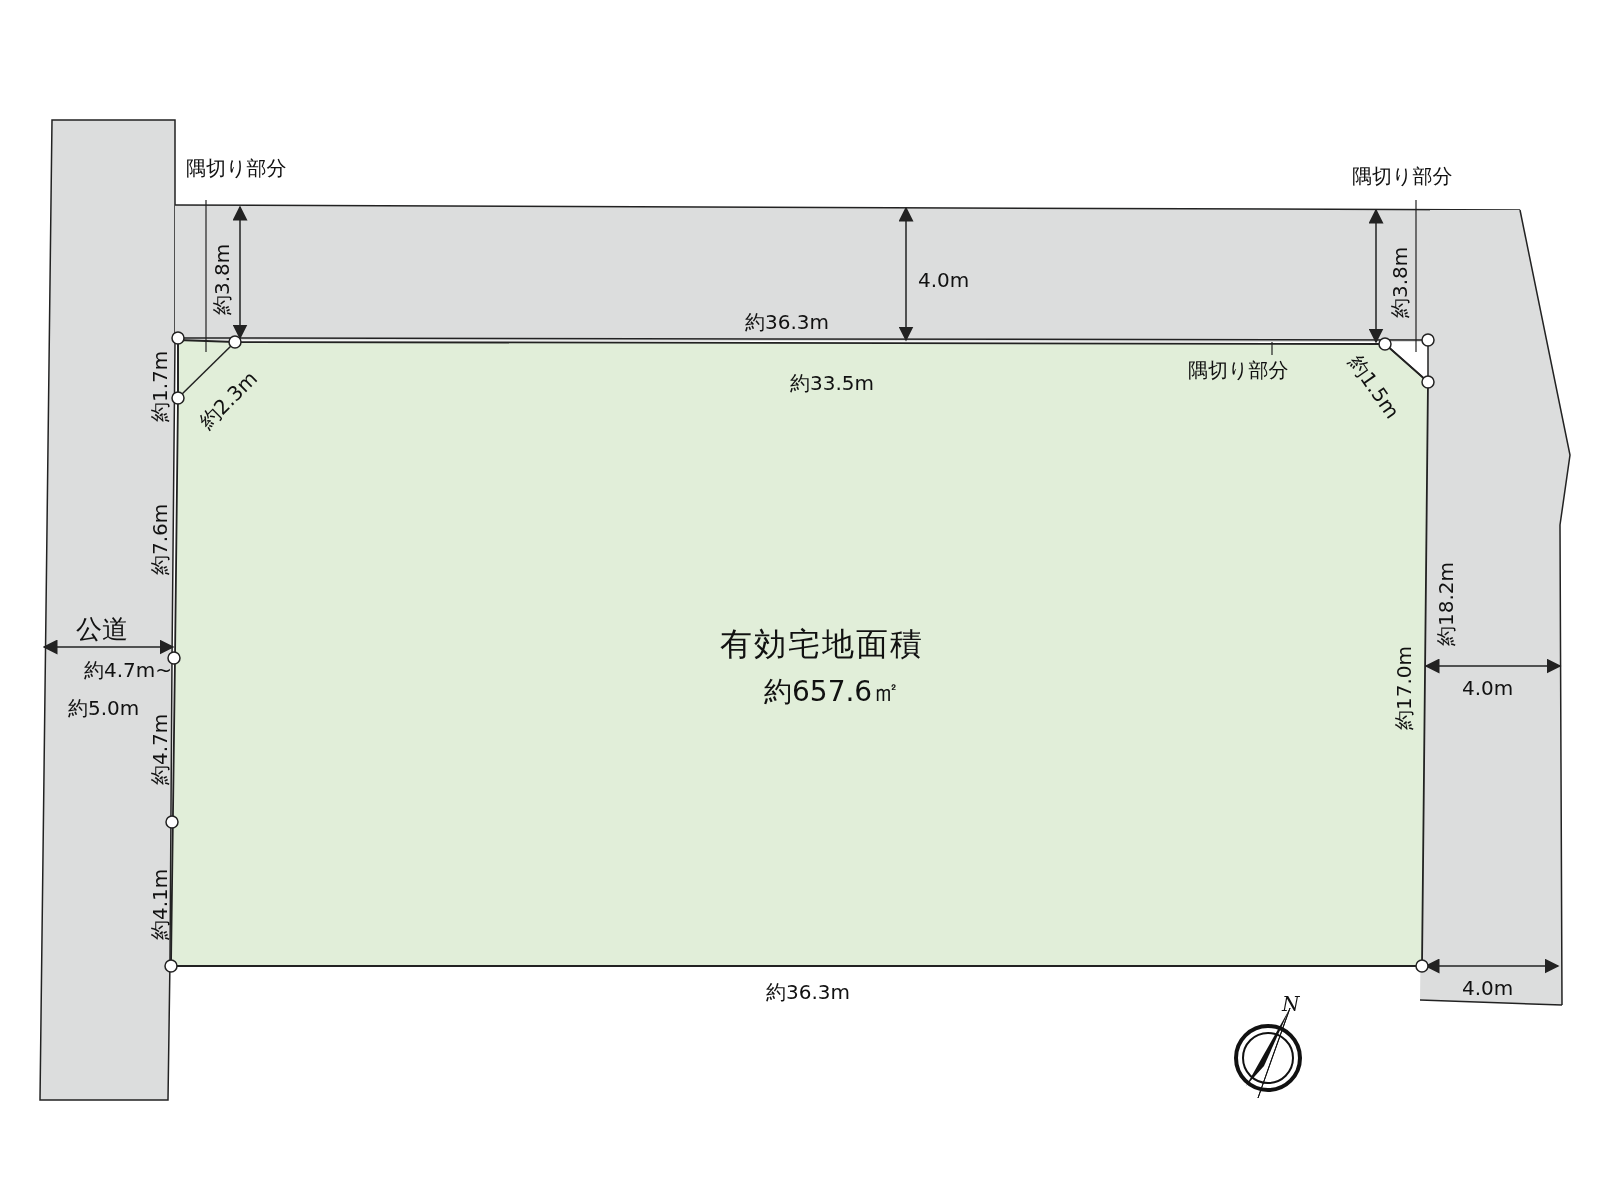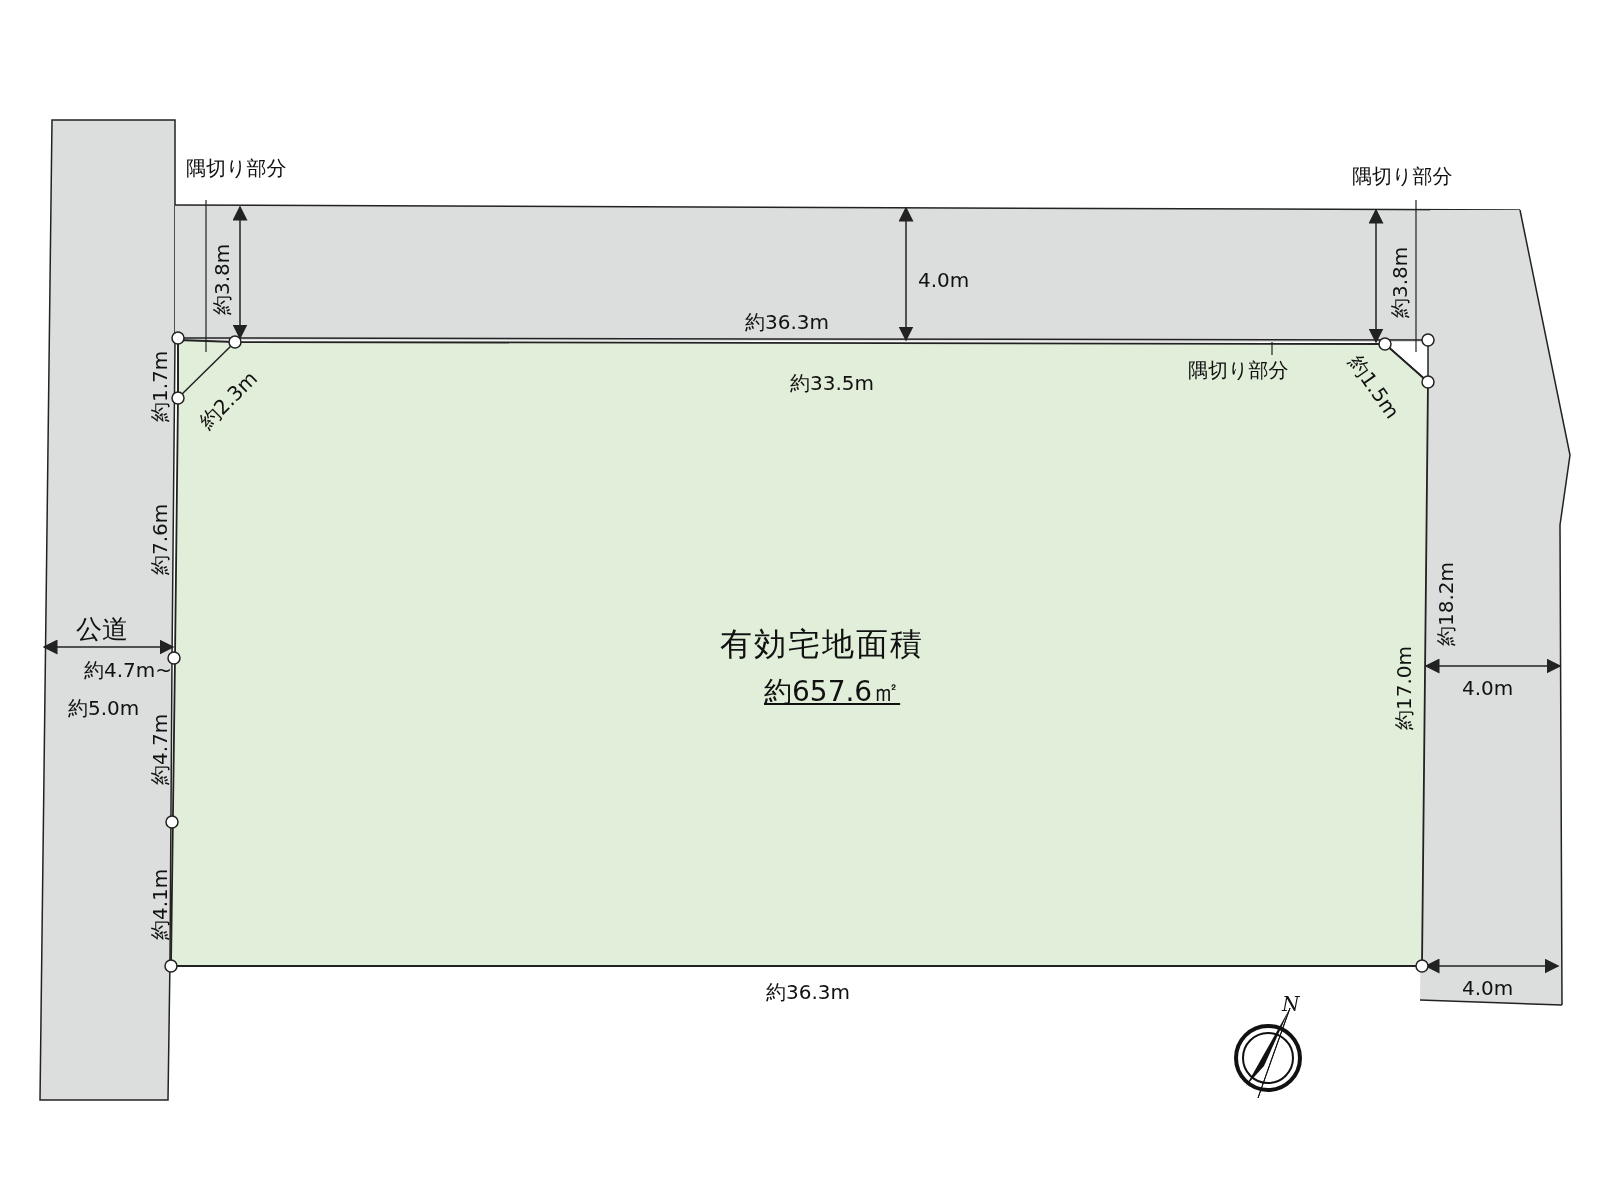--- a/index.html
+++ b/index.html
@@ -3,21 +3,21 @@
 <meta charset="utf-8">
 <style>
   html,body{margin:0;padding:0;background:#fff;}
   body{width:1600px;height:1200px;position:relative;overflow:hidden;font-family:"DejaVu Sans",sans-serif;color:#111;}
   svg{position:absolute;left:0;top:0;}
   .lbl{position:absolute;white-space:nowrap;font-family:"DejaVu Sans",sans-serif;color:#111;line-height:1;}
   .big{font-size:20px;}
   .med{font-size:22px;}
   .sm{font-size:20px;}
   .title{font-size:32px;letter-spacing:2px;}
-  .area{font-size:28px;text-decoration:underline;}
+  .area{font-size:28px;}
 </style>
 </head>
 <body>
 
 <svg width="1600" height="1200" viewBox="0 0 1600 1200">
 
   <polygon points="52,120 175,120 175,340 172,660 170,960 168,1100 40,1100" fill="#dcdddd" stroke="#222" stroke-width="1.5"></polygon>
 
   <polygon points="175,205 1520,210 1525,340 1430,342 1340,342 175,340" fill="#dcdddd" stroke="none"></polygon>
   <line x1="175" y1="205" x2="1520" y2="210" stroke="#222" stroke-width="1.5"></line>

